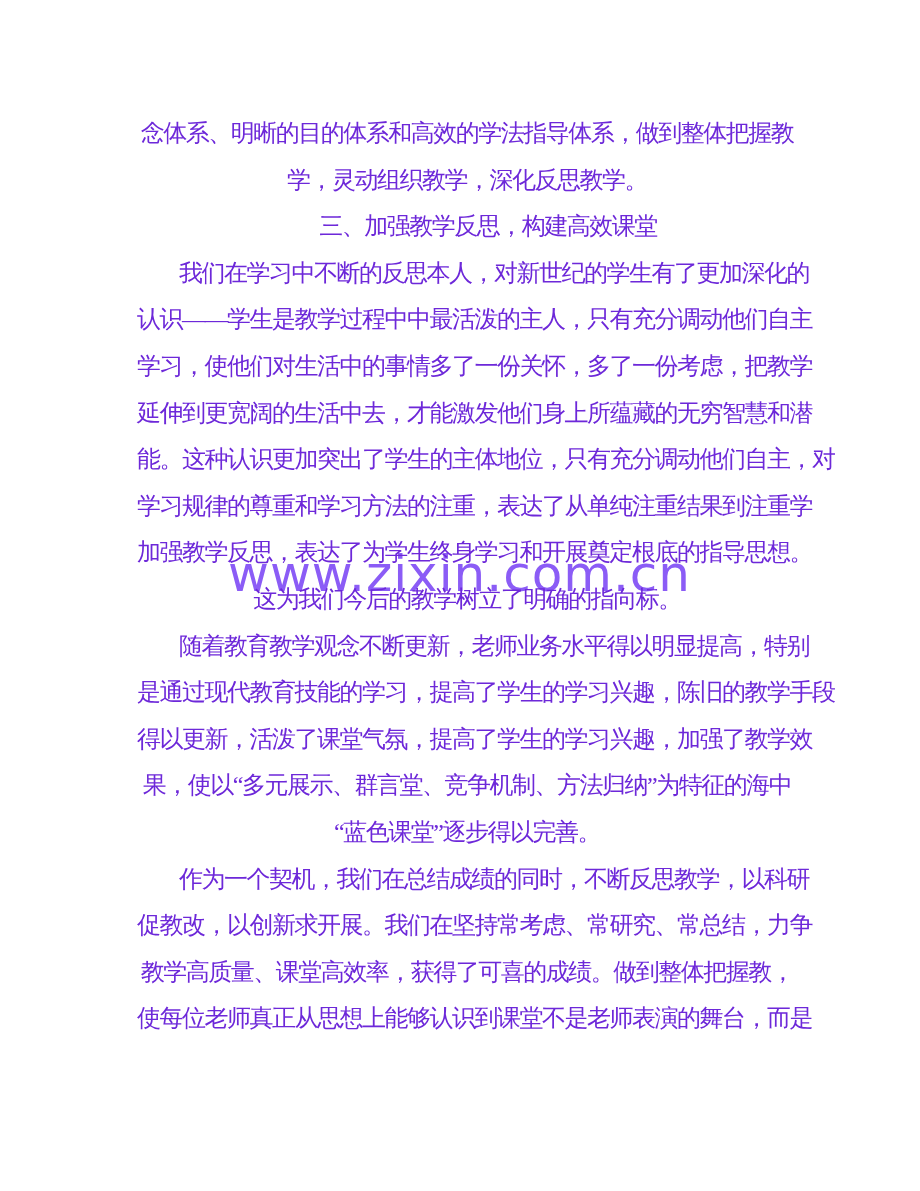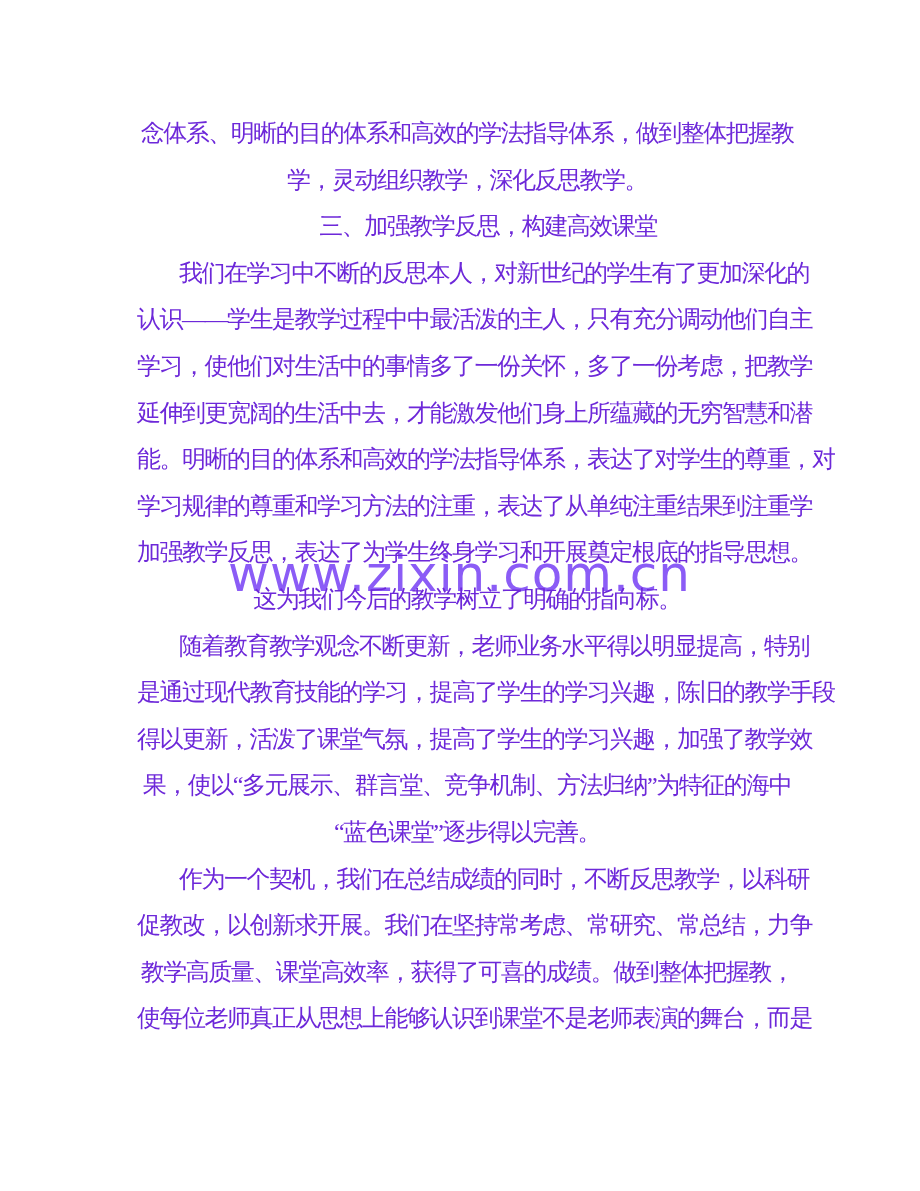--- a/index.html
+++ b/index.html
@@ -54,21 +54,21 @@
 <div class="page">
   <div class="watermark">www.zixin.com.cn</div>
   <div class="text-block">
       <div class="line">念体系、明晰的目的体系和高效的学法指导体系，做到整体把握教</div>
       <div class="line">学，灵动组织教学，深化反思教学。</div>
       <div class="line indent">三、加强教学反思，构建高效课堂</div>
       <div class="line indent">我们在学习中不断的反思本人，对新世纪的学生有了更加深化的</div>
       <div class="line">认识——学生是教学过程中中最活泼的主人，只有充分调动他们自主</div>
       <div class="line">学习，使他们对生活中的事情多了一份关怀，多了一份考虑，把教学</div>
       <div class="line">延伸到更宽阔的生活中去，才能激发他们身上所蕴藏的无穷智慧和潜</div>
-      <div class="line">能。明晰的目的体系和高效的学法指导体系，表达了对学生的尊重，对</div>
+      <div class="line">能。这种认识更加突出了学生的主体地位，只有充分调动他们自主，对</div>
       <div class="line">学习规律的尊重和学习方法的注重，表达了从单纯注重结果到注重学</div>
       <div class="line">加强教学反思，表达了为学生终身学习和开展奠定根底的指导思想。</div>
       <div class="line">这为我们今后的教学树立了明确的指向标。</div>
       <div class="line indent">随着教育教学观念不断更新，老师业务水平得以明显提高，特别</div>
       <div class="line">是通过现代教育技能的学习，提高了学生的学习兴趣，陈旧的教学手段</div>
       <div class="line">得以更新，活泼了课堂气氛，提高了学生的学习兴趣，加强了教学效</div>
       <div class="line">果，使以“多元展示、群言堂、竞争机制、方法归纳”为特征的海中</div>
       <div class="line">“蓝色课堂”逐步得以完善。</div>
       <div class="line indent">作为一个契机，我们在总结成绩的同时，不断反思教学，以科研</div>
       <div class="line">促教改，以创新求开展。我们在坚持常考虑、常研究、常总结，力争</div>

